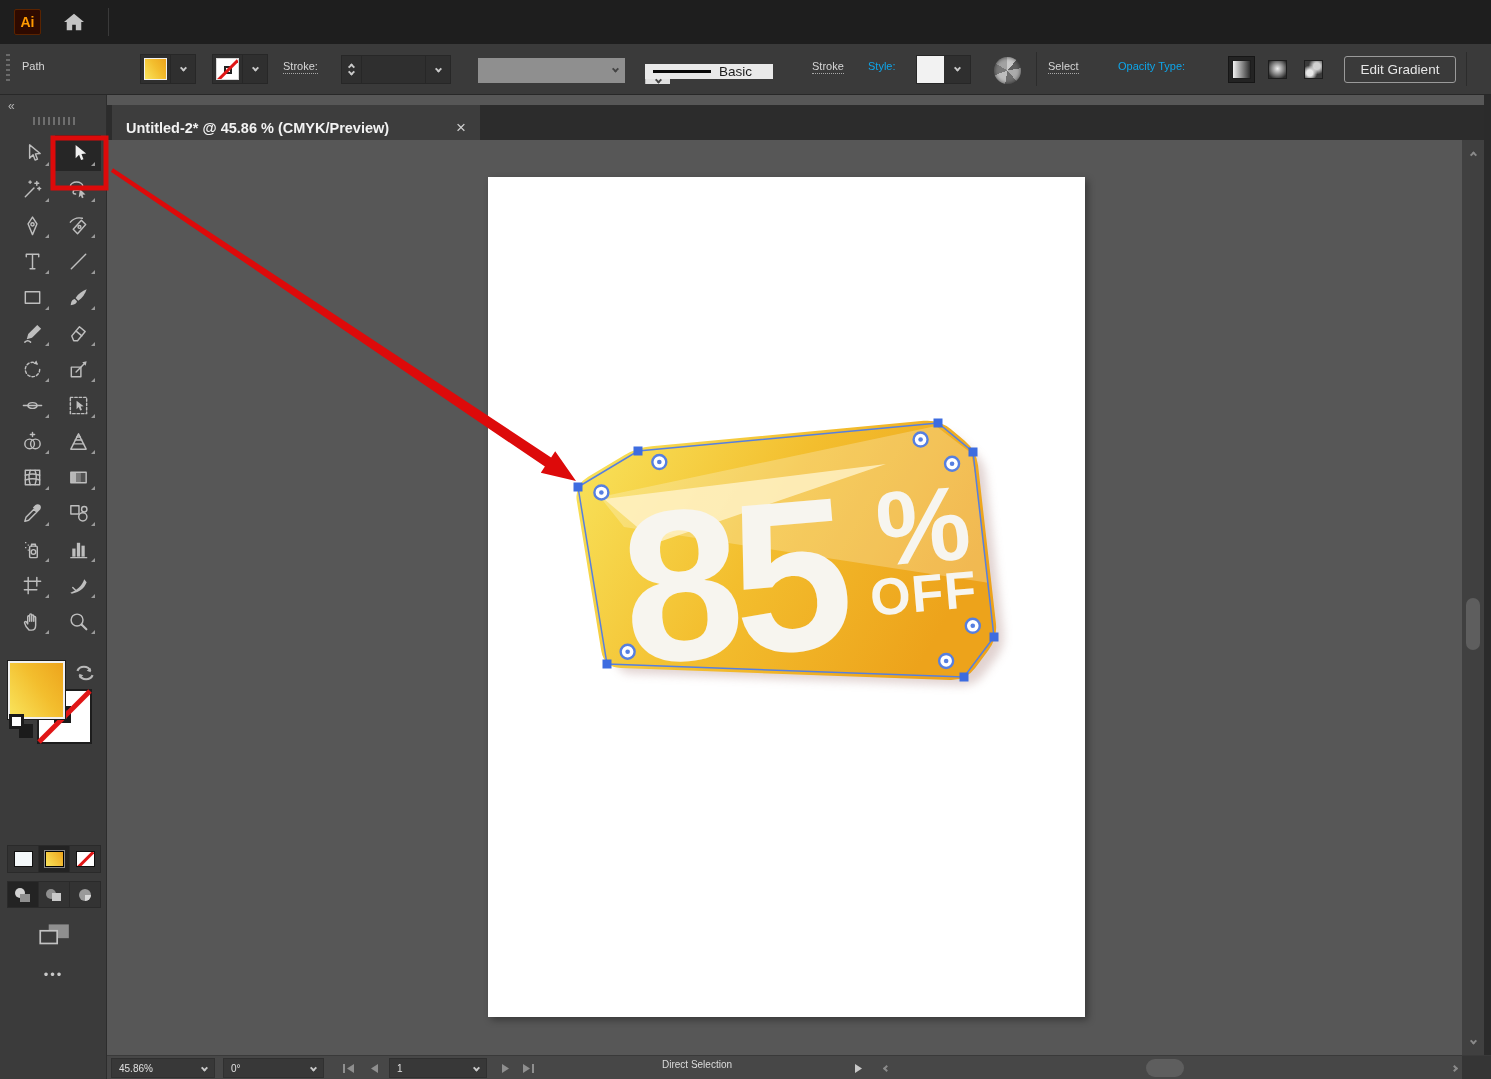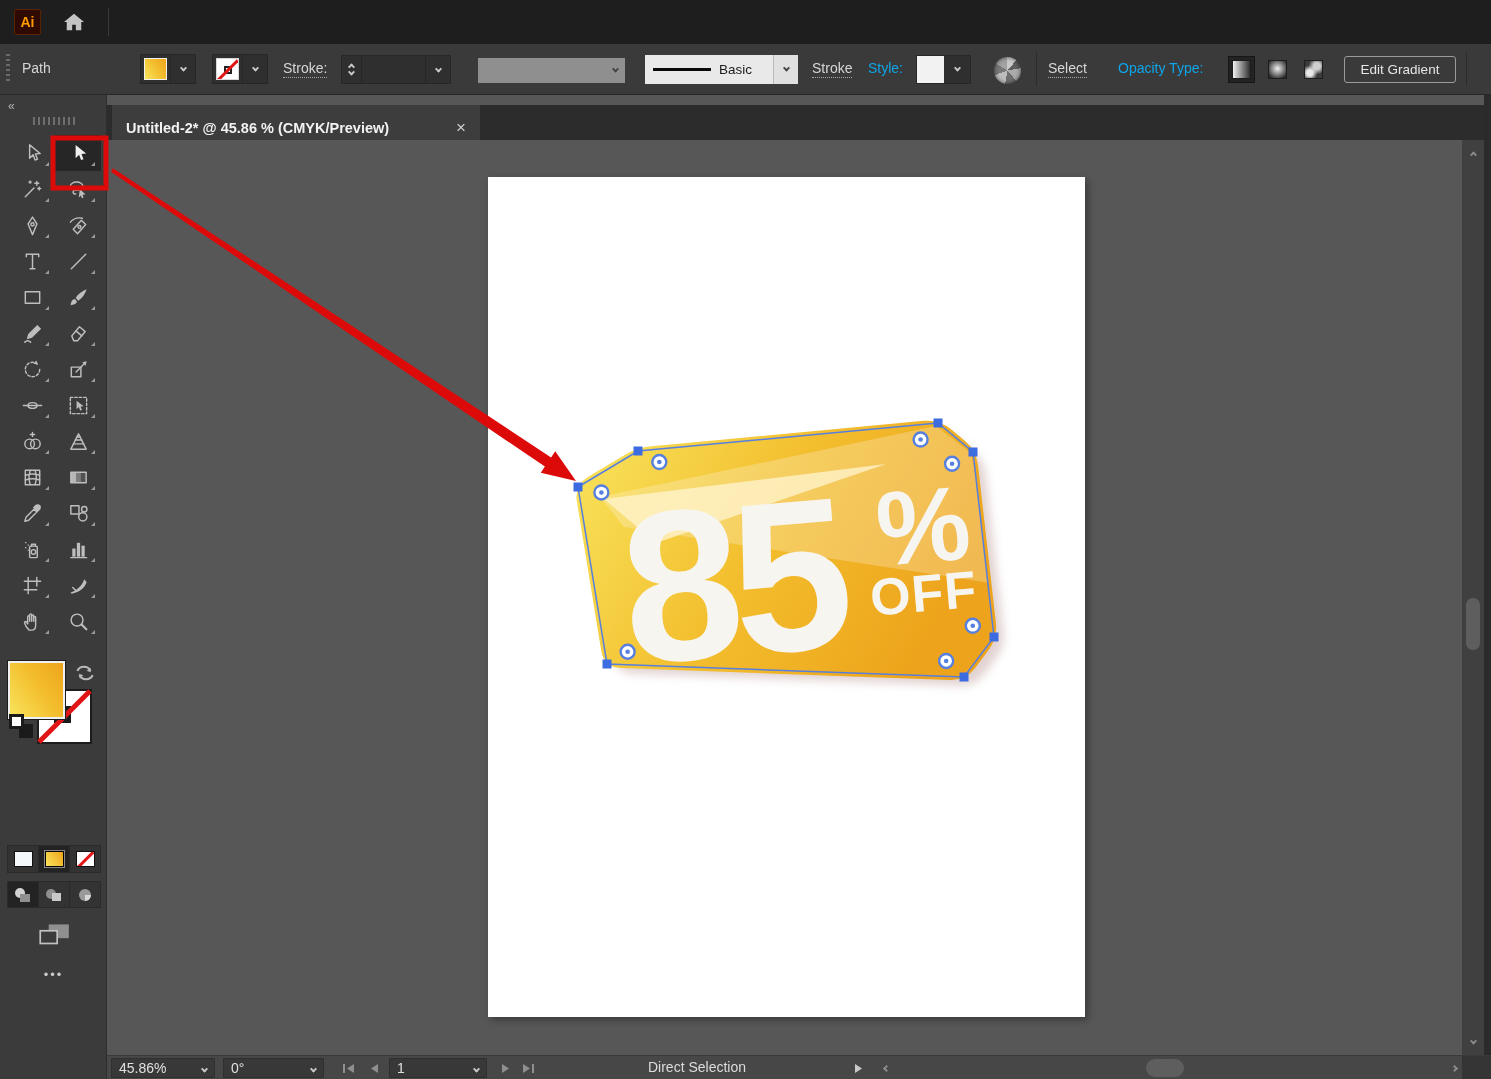--- a/index.html
+++ b/index.html
@@ -10,40 +10,40 @@
   .menubar { position:absolute; left:0; top:0; width:1491px; height:44px; background:#1E1E1E; display:flex; align-items:center; }
   .ai-logo { position:absolute; left:14px; top:9px; width:27px; height:26px; background:#2E0A00; border:1px solid #5A2300; border-radius:2px; color:#FF9A00; font-weight:bold; font-size:14px; display:flex; align-items:center; justify-content:center; }
   .home-btn { position:absolute; left:60px; top:8px; width:28px; height:28px; display:flex; align-items:center; justify-content:center; }
   .mb-sep { position:absolute; left:108px; top:8px; width:1px; height:28px; background:#3A3A3A; }
   .menu-items { position:absolute; left:122px; top:0; height:44px; display:flex; align-items:center; }
   .menu-item { padding:0 13px; font-size:15px; color:#DEDEDE; cursor:default; }
 
   
   .controlbar { position:absolute; left:0; top:44px; width:1491px; height:51px; background:#3A3A3A; border-bottom:1px solid #282828; }
   .cb-grip { position:absolute; left:6px; top:10px; width:4px; height:30px; background-image:repeating-linear-gradient(#6a6a6a 0 2px, transparent 2px 5px); }
-  .cb-label { position:absolute; top:16px; font-size:14px; color:#D6D6D6; }
+  .cb-label { position:absolute; top:16px; font-size:11px; color:#D6D6D6; }
   .cb-label.dim { color:#0ea5e9; }
   .dotted-u { border-bottom:1px dotted #A8A8A8; padding-bottom:1px; }
   .swatch-group { position:absolute; top:10px; height:30px; background:#2F2F2F; border:1px solid #272727; display:flex; align-items:center; }
   .swatch-box { width:29px; height:28px; padding:3px; }
   .fill-swatch-inner { width:23px; height:22px; border:1px solid #F0F0F0; background:linear-gradient(55deg,#F9E45C,#F3BE2E 55%,#EDA41C); }
   .stroke-swatch-inner { width:23px; height:22px; border:1px solid #D8D8D8; background:#FFFFFF; position:relative; overflow:hidden; }
   .stroke-swatch-inner .hole { position:absolute; left:7px; top:7px; width:8px; height:8px; border:2px solid #222; }
   .redline { position:absolute; left:-4px; top:50%; width:140%; height:3px; background:#E01616; transform:rotate(-45deg); }
   .chevbox { width:25px; height:28px; display:flex; align-items:center; justify-content:center; border-left:1px solid #272727; }
   .chev { display:inline-block; width:7px; height:7px; border-right:2px solid #C9C9C9; border-bottom:2px solid #C9C9C9; transform:rotate(45deg) translate(-1px,-1px); }
   .chev.small { width:5px; height:5px; }
   .chev.up { transform:rotate(-135deg) translate(-1px,-1px); }
   .chev.dark { border-color:#444; }
   .chev.dim { border-color:#8a8a8a; }
   .stepper { position:absolute; left:341px; top:11px; height:29px; display:flex; background:#2F2F2F; border:1px solid #272727; }
   .stepper .updown { width:20px; display:flex; flex-direction:column; align-items:center; justify-content:center; gap:3px; border-right:1px solid #272727; }
   .stepper .field { width:63px; }
   .dd-disabled { position:absolute; left:478px; top:14px; width:147px; height:25px; background:#8F8F8F; display:flex; align-items:center; justify-content:flex-end; padding-right:7px; }
-  .basic-widget { position:absolute; left:645px; top:11px; height:29px; display:flex; }
+  .basic-widget { position:absolute; left:645px; top:20px; height:29px; display:flex;flex-direction:column; }
   .basic-field { width:128px; background:#E9E9E9; color:#1B1B1B; display:flex; align-items:center; padding:0 8px; gap:8px; font-size:13.5px; }
   .basic-line { flex:0 0 58px; height:3px; background:#0A0A0A; }
   .basic-chev { width:25px; background:#E0E0E0; border-left:1px solid #BBB; display:flex; align-items:center; justify-content:center; }
   .style-dd { position:absolute; left:916px; top:11px; height:29px; display:flex; background:#2F2F2F; border:1px solid #272727; }
   .style-white { width:27px; background:#F2F2F2; }
   .style-chev { width:26px; display:flex; align-items:center; justify-content:center; }
   .wheel { position:absolute; left:994px; top:13px; width:27px; height:27px; border-radius:50%; background:conic-gradient(#C9C9C9 0 40deg,#5E5E5E 40deg 80deg,#ABABAB 80deg 140deg,#6E6E6E 140deg 190deg,#BDBDBD 190deg 250deg,#787878 250deg 300deg,#A2A2A2 300deg 360deg); box-shadow:inset 0 0 4px rgba(0,0,0,.6); }
   .cb-sep { position:absolute; top:8px; width:1px; height:34px; background:#2C2C2C; }
   .gt-buttons { position:absolute; left:1228px; top:12px; display:flex; gap:9px; }
   .gt-btn { width:27px; height:27px; padding:3px; border:1px solid transparent; }
@@ -104,21 +104,21 @@
   .canvas { position:absolute; left:107px; top:140px; width:1355px; height:915px; background:#575757; }
   .artboard { position:absolute; left:381px; top:37px; width:597px; height:840px; background:#FFFFFF; box-shadow:3px 3px 7px rgba(0,0,0,.35); }
 
   
   .vscroll { position:absolute; left:1462px; top:140px; width:22px; height:915px; background:#404040; }
   .vscroll .btn { position:absolute; left:0; width:22px; height:22px; display:flex; align-items:center; justify-content:center; }
   .vscroll .thumb { position:absolute; left:4px; top:458px; width:14px; height:52px; background:#5E5E5E; border-radius:7px; }
   .right-strip { position:absolute; left:1484px; top:95px; width:7px; height:984px; background:#2B2B2B; }
 
   
-  .statusbar { position:absolute; left:107px; top:1055px; width:1384px; height:24px; background:#474747; border-top:1px solid #3A3A3A; font-size:14px; }
+  .statusbar { position:absolute; left:107px; top:1055px; width:1384px; height:24px; background:#474747; border-top:1px solid #3A3A3A; font-size:10px; }
   .sb-box { position:absolute; top:2px; height:20px; background:#383838; border:1px solid #303030; display:flex; align-items:center; padding:0 7px; color:#E0E0E0; }
   .sb-box .chev-wrap { margin-left:auto; }
   .sb-icon { position:absolute; top:4px; width:18px; height:16px; display:flex; align-items:center; justify-content:center; }
   .sb-tool { position:absolute; left:470px; top:3px; width:240px; text-align:center; color:#DCDCDC; }
   .hs-track { position:absolute; left:790px; top:0; width:546px; height:24px; }
   .hs-thumb { position:absolute; left:249px; top:3px; width:38px; height:18px; background:#5E5E5E; border-radius:9px; }
   .sb-corner { position:absolute; left:1355px; top:0; width:29px; height:24px; background:#353535; }
 
   
   #overlay-svg { position:absolute; left:0; top:0; width:1491px; height:1079px; pointer-events:none; z-index:40; }

